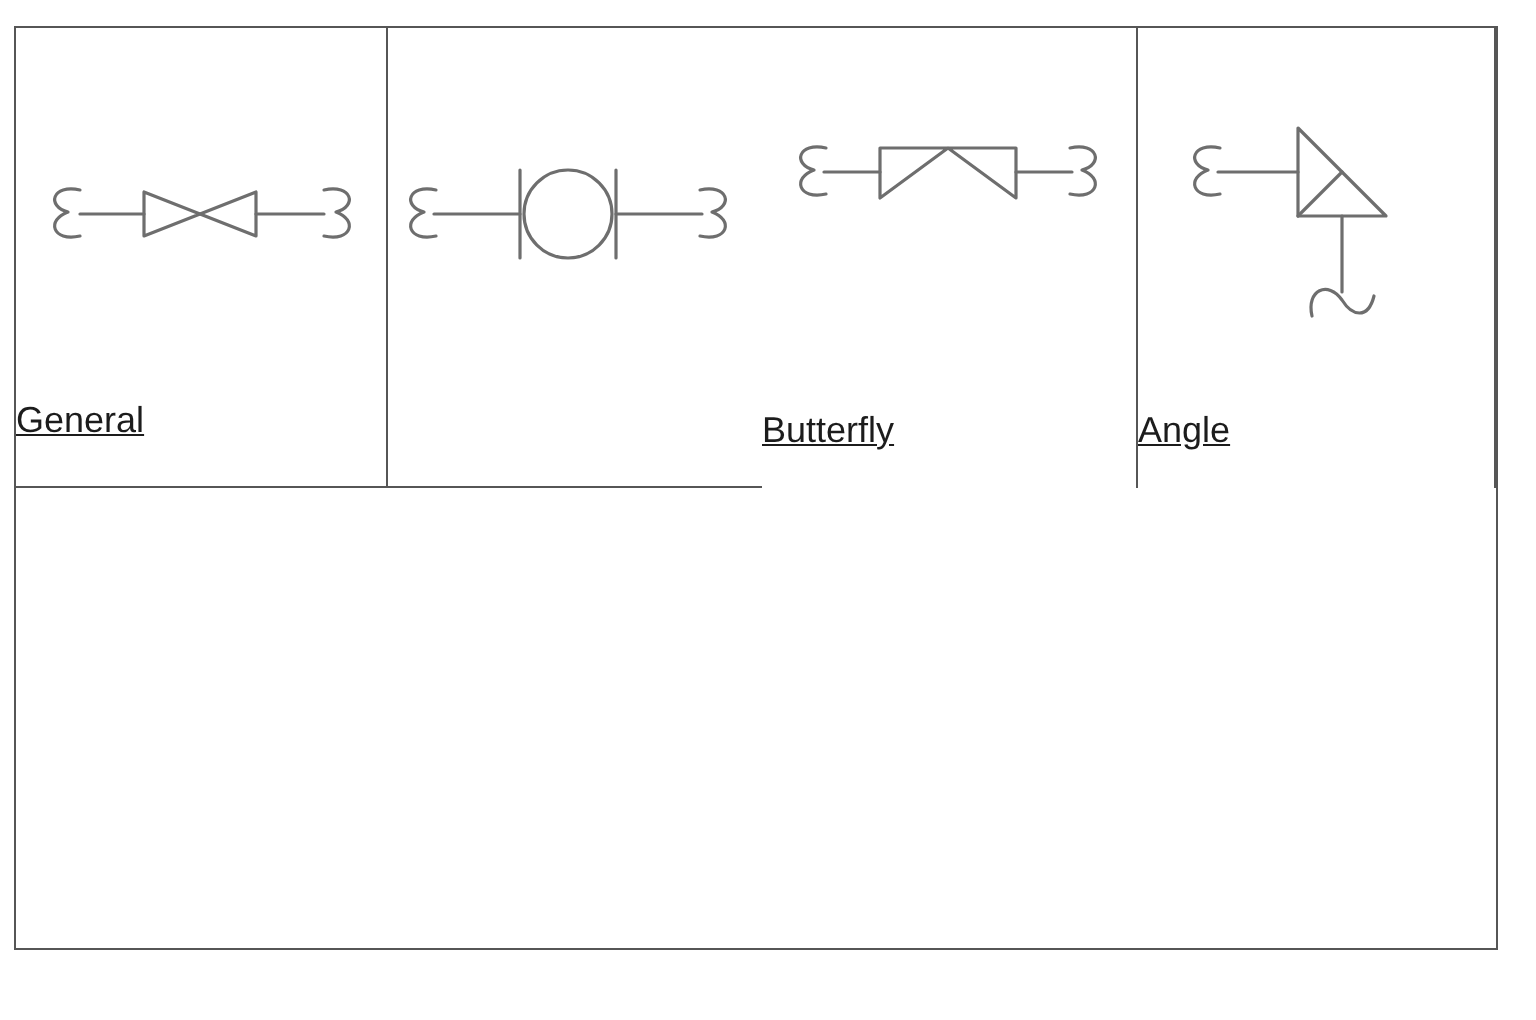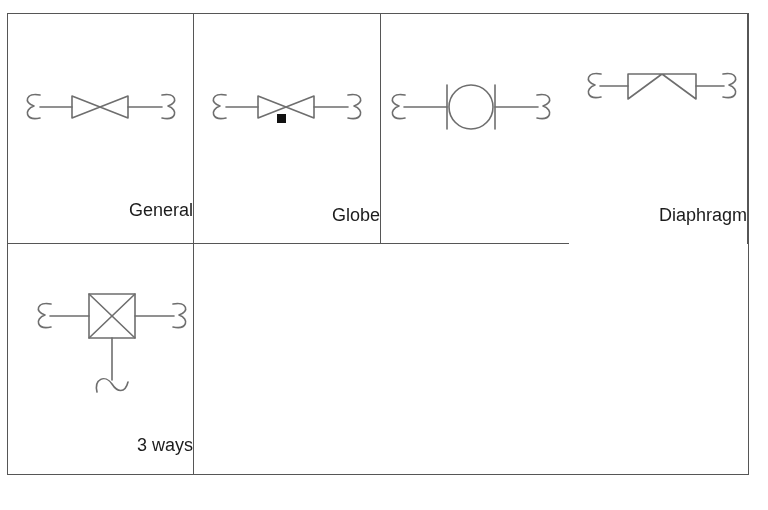--- a/index.html
+++ b/index.html
@@ -15,22 +15,22 @@
   .cell{position:relative;box-sizing:border-box;overflow:visible;}
   .cell.bR{border-right:1.5px solid #565656;}
   .cell.bB{border-bottom:1.5px solid #565656;}
 
   .sym{position:absolute;overflow:visible;}
   .sym line,.sym polygon,.sym rect,.sym circle,.sym path,.sym use{
     stroke:#6e6e6e;stroke-width:1.6;fill:none;stroke-linecap:round;stroke-linejoin:round;
   }
   .sym .fillsq{fill:#111111;stroke:none;}
 
-  .label{position:absolute;left:0;right:0;text-align:right;
-         font-size:18px;line-height:22px;color:#1c1c1c;}
+  .label{position:absolute;left:0;right:0;text-align:left;
+         font-size:18px;line-height:22px;color:#1c1c1c;text-decoration:underline;}
   .label.r1{top:190px;}
   .label.r1two{top:185px;}
   .label.r2{top:190px;}
   .misspell{text-decoration-line:underline;text-decoration-style:wavy;
             text-decoration-color:#d22c2c;text-decoration-thickness:1px;
             text-underline-offset:3px;}
 </style>
 </head>
 <body>
 
@@ -50,34 +50,20 @@
       <polygon points="46,11 46,33 74,22"></polygon>
       <polygon points="102,11 102,33 74,22"></polygon>
       <line x1="102" y1="22" x2="136" y2="22"></line>
       <use href="#sq-v" transform="translate(142,22) scale(-1,1)"></use>
     </svg>
     <div class="label r1two">
       <div>General</div>
     </div>
   </div>
 
-  <div class="cell bR bB">
-    <svg class="sym" style="left:18px;top:71px" width="150" height="44" viewBox="0 0 150 44">
-      <use href="#sq-v" transform="translate(8,22)"></use>
-      <line x1="14" y1="22" x2="46" y2="22"></line>
-      <polygon points="46,11 46,33 74,22"></polygon>
-      <polygon points="102,11 102,33 74,22"></polygon>
-      <rect class="fillsq" x="65" y="29" width="9" height="9"></rect>
-      <line x1="102" y1="22" x2="136" y2="22"></line>
-      <use href="#sq-v" transform="translate(142,22) scale(-1,1)"></use>
-    </svg>
-    <div class="label r1">
-      <span>Globe</span>
-    </div>
-  </div>
 
 
   <div class="cell bB">
     <svg class="sym" style="left:10px;top:68px" width="160" height="50" viewBox="0 0 160 50">
       <use href="#sq-v" transform="translate(8,25)"></use>
       <line x1="13" y1="25" x2="56" y2="25"></line>
       <line x1="56" y1="3" x2="56" y2="47"></line>
       <circle cx="80" cy="25" r="22"></circle>
       <line x1="104" y1="3" x2="104" y2="47"></line>
       <line x1="104" y1="25" x2="147" y2="25"></line>
@@ -87,36 +73,33 @@
 
   <div class="cell bR">
     <svg class="sym" style="left:18px;top:57px" width="150" height="40" viewBox="0 0 150 40">
       <use href="#sq-v" transform="translate(8,15)"></use>
       <line x1="13" y1="15" x2="41" y2="15"></line>
       <polygon points="41,3 109,3 109,28 75,3 41,28"></polygon>
       <line x1="109" y1="15" x2="137" y2="15"></line>
       <use href="#sq-v" transform="translate(142,15) scale(-1,1)"></use>
     </svg>
     <div class="label r2">
-      <span>Diaphragm</span>
+      <span>Butterfly</span>
     </div>
   </div>
 
-
   <div class="cell bR">
-    <svg class="sym" style="left:29px;top:50px" width="150" height="102" viewBox="0 0 150 102">
-      <use href="#sq-v" transform="translate(8,22)"></use>
-      <line x1="13" y1="22" x2="52" y2="22"></line>
-      <rect x="52" y="0" width="46" height="44"></rect>
-      <line x1="52" y1="0" x2="98" y2="44"></line>
-      <line x1="98" y1="0" x2="52" y2="44"></line>
-      <line x1="98" y1="22" x2="137" y2="22"></line>
-      <use href="#sq-v" transform="translate(142,22) scale(-1,1)"></use>
-      <line x1="75" y1="44" x2="75" y2="86"></line>
-      <use href="#sq-h" transform="translate(75,91)"></use>
+    <svg class="sym" style="left:27px;top:47px" width="120" height="100" viewBox="0 0 120 100">
+      <use href="#sq-v" transform="translate(8,25)"></use>
+      <line x1="13" y1="25" x2="53" y2="25"></line>
+      <polygon points="53,3 97,47 53,47"></polygon>
+      <line x1="53" y1="47" x2="75" y2="25"></line>
+      <line x1="75" y1="47" x2="75" y2="85"></line>
+      <use href="#sq-h" transform="translate(75,90)"></use>
     </svg>
     <div class="label r2">
-      <span>3 ways</span>
+      <span>Angle</span>
     </div>
   </div>
+
 
 
 </div>
 
 </body></html>

